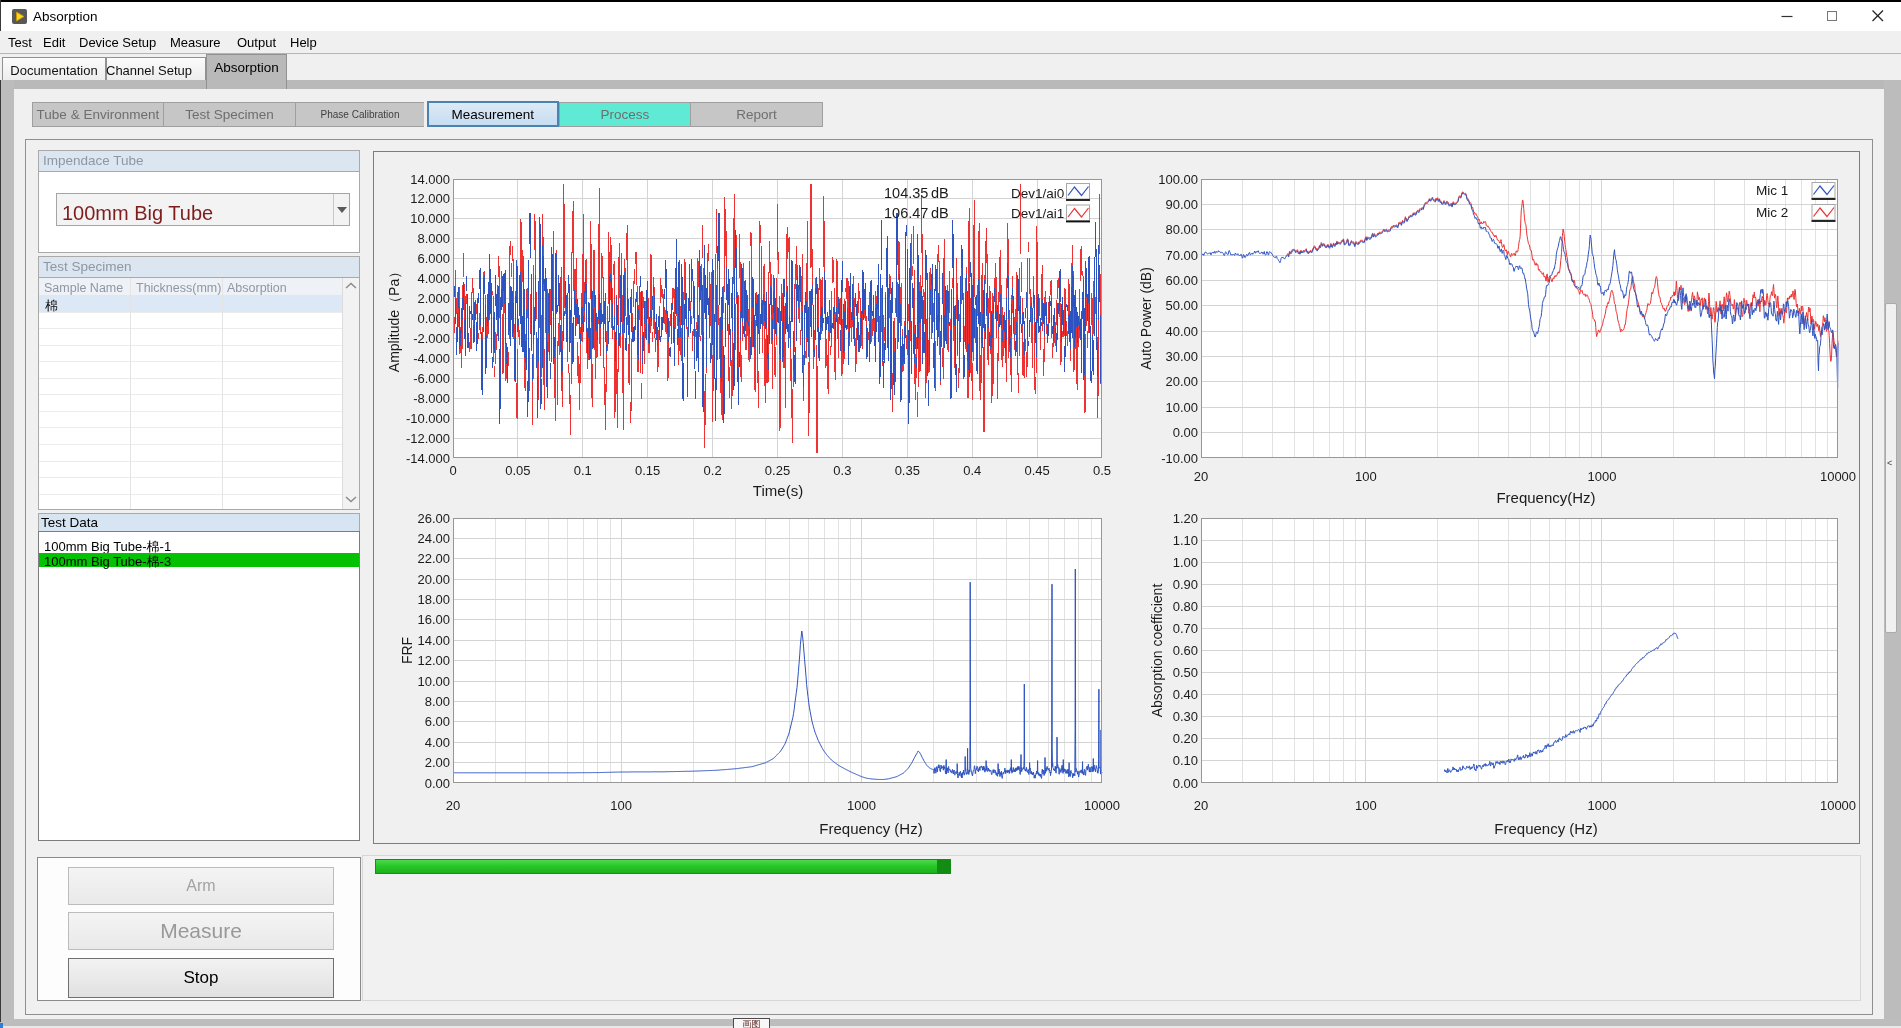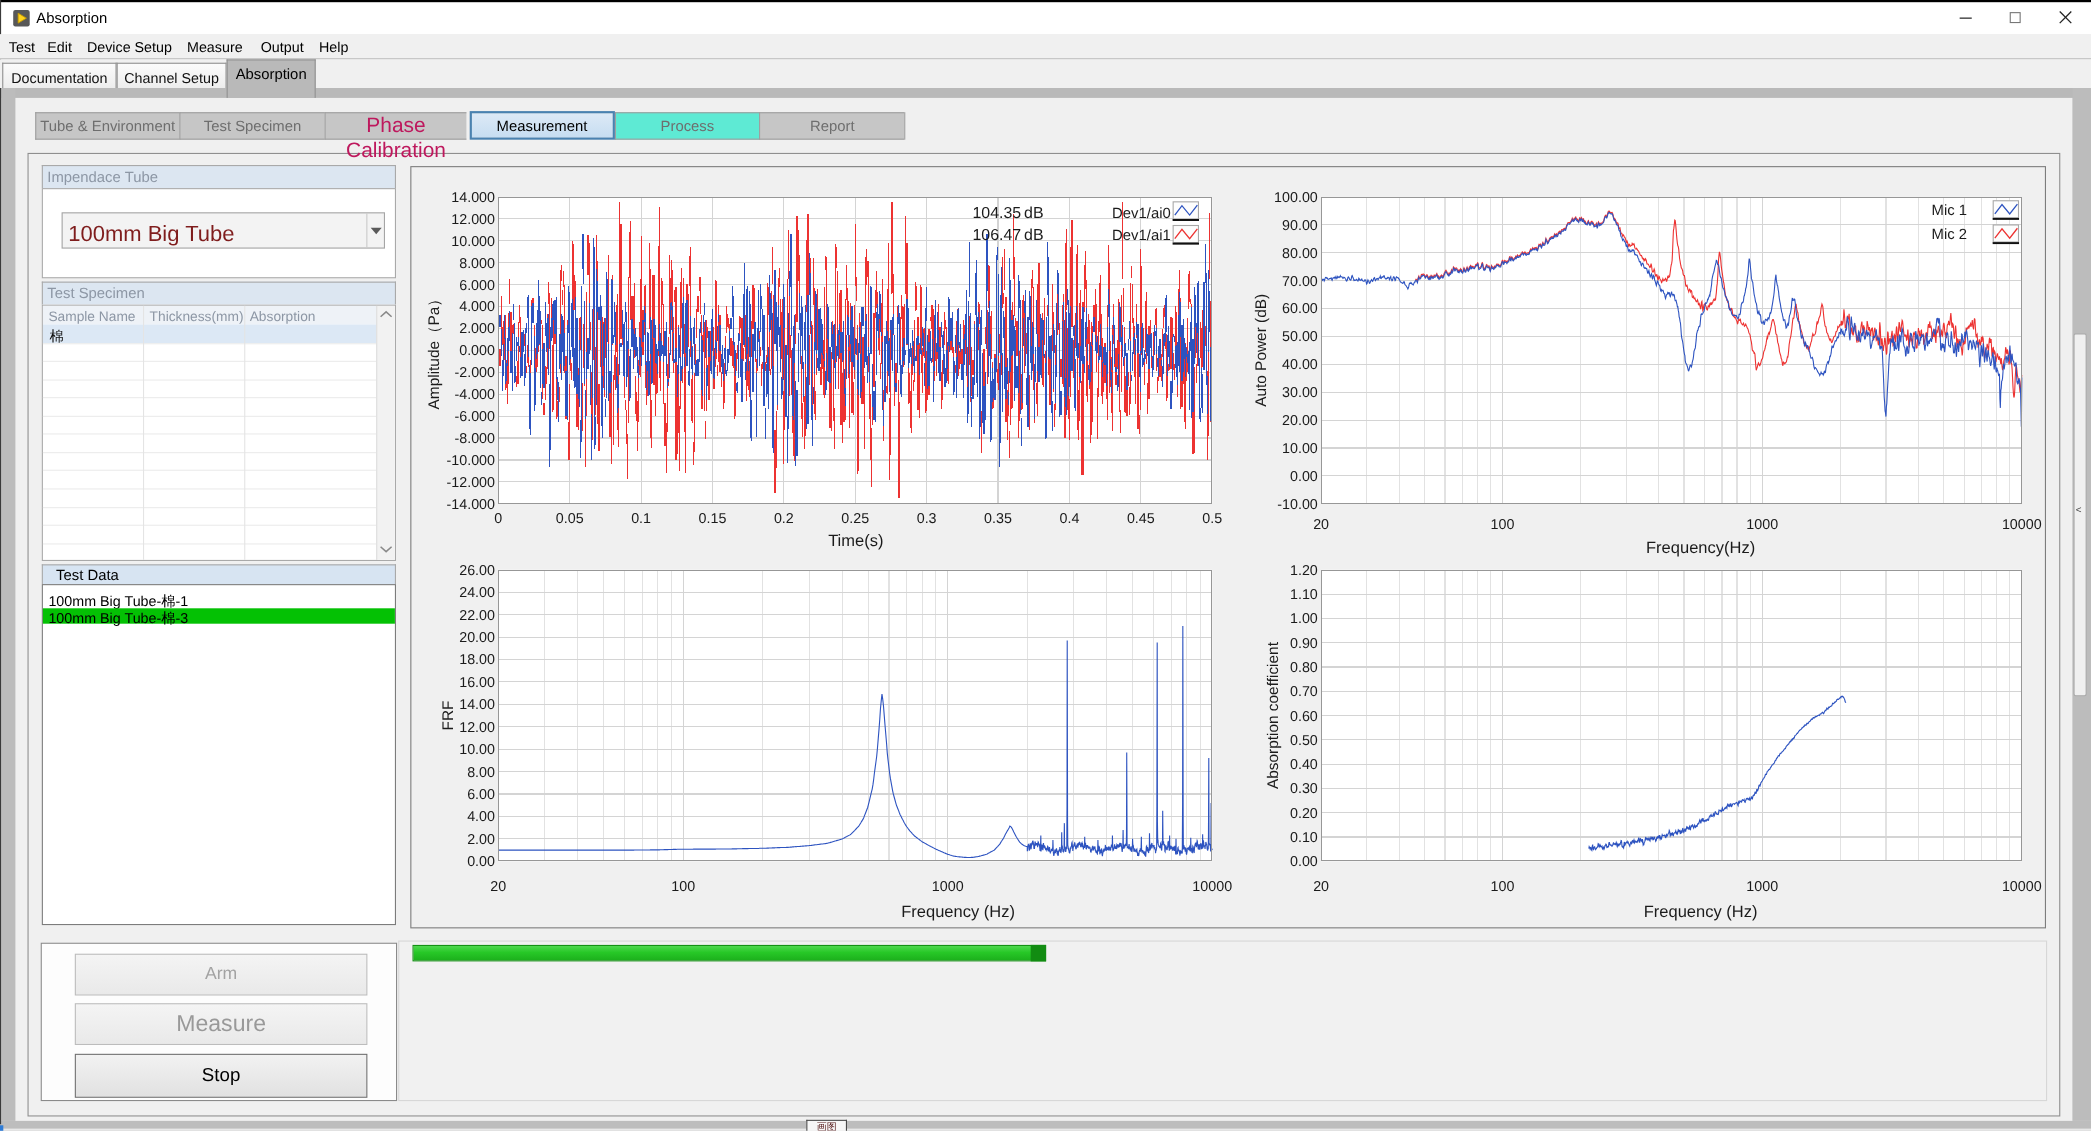--- a/index.html
+++ b/index.html
@@ -30,29 +30,29 @@
 <div class="a" style="left:43px;top:35px;font-size:13px">Edit</div>
 <div class="a" style="left:79px;top:35px;font-size:13px">Device Setup</div>
 <div class="a" style="left:170px;top:35px;font-size:13px">Measure</div>
 <div class="a" style="left:237px;top:35px;font-size:13px">Output</div>
 <div class="a" style="left:290px;top:35px;font-size:13px">Help</div>
 
 <div class="a" style="left:0;top:54px;width:1901px;height:26px;background:#f0f0f0"></div>
 <div class="a" style="left:2px;top:57px;width:104px;height:23px;background:linear-gradient(#fbfbfb,#ededed);border:1px solid #919191;border-bottom:none"></div>
 <div class="a" style="left:2px;top:63px;width:104px;text-align:center;font-size:13px;color:#111">Documentation</div>
 <div class="a" style="left:106px;top:57px;width:100px;height:23px;background:linear-gradient(#fbfbfb,#ededed);border:1px solid #919191;border-bottom:none"></div>
-<div class="a" style="left:106px;top:63px;width:100px;text-align:center;font-size:13px;color:#111">Channel Setup</div>
+<div class="a" style="left:106px;top:63px;width:100px;text-align:left;font-size:13px;color:#111">Channel Setup</div>
 <div class="a" style="left:206px;top:54px;width:81px;height:35px;background:#b9b9b9;border:1px solid #919191;border-bottom:none"></div>
 <div class="a" style="left:206px;top:60px;width:81px;text-align:center;font-size:13.5px;color:#000">Absorption</div>
 
 <div class="a" style="left:25px;top:139px;width:1848px;height:876px;border:1px solid #8f8f8f"></div>
 
 <div class="a" style="left:31.5px;top:102px;width:131.8px;height:25px;background:#c6c6c6;border:1px solid #9f9f9f;border-right:none;text-align:center;font-size:13.5px;color:#6e6e6e;line-height:23px">Tube &amp; Environment</div>
 <div class="a" style="left:163.2px;top:102px;width:131.8px;height:25px;background:#c6c6c6;border:1px solid #9f9f9f;border-right:none;text-align:center;font-size:13.5px;color:#6e6e6e;line-height:23px">Test Specimen</div>
-<div class="a" style="left:295.0px;top:102px;width:129px;height:25px;background:#c6c6c6;border:1px solid #9f9f9f;border-right:none;text-align:center;font-size:19px;color:#be185d;line-height:23px">Phase Calibration</div>
+<div class="a" style="left:295.0px;top:102px;width:129px;height:25px;background:#c6c6c6;border:1px solid #9f9f9f;border-right:none;text-align:center;font-size:10px;color:#404040;line-height:23px">Phase Calibration</div>
 <div class="a" style="left:426.8px;top:101px;width:131.8px;height:26px;background:linear-gradient(#dde9f6,#c6ddf1);border:2px solid #4a82b0;text-align:center;font-size:13.5px;color:#000;line-height:23px;z-index:3">Measurement</div>
 <div class="a" style="left:558.5px;top:102px;width:131.8px;height:25px;background:#5eead4;border:1px solid #9f9f9f;border-right:none;text-align:center;font-size:13.5px;color:#6e6e6e;line-height:23px">Process</div>
 <div class="a" style="left:690.2px;top:102px;width:131.8px;height:25px;background:#c6c6c6;border:1px solid #9f9f9f;border-right:none;text-align:center;font-size:13.5px;color:#6e6e6e;line-height:23px">Report</div>
 <div class="a" style="left:822.0px;top:102px;width:1px;height:25px;background:#9f9f9f"></div>
 
 <div class="a" style="left:38px;top:150px;width:322px;height:21px;background:#dce6f1;border:1px solid #a9a9a9;border-bottom:none;font-size:13.5px;color:#8d97a5;line-height:20px;padding-left:4px">Impendace Tube</div>
 <div class="a" style="left:38px;top:171px;width:322px;height:82px;background:#fff;border:1px solid #a9a9a9"></div>
 <div class="a" style="left:56px;top:193px;width:294px;height:33px;background:#f3f3f3;border:1px solid #a5a5a5"></div>
 <div class="a" style="left:62px;top:202px;font-size:20px;color:#7f1d1d">100mm Big Tube</div>
 <div class="a" style="left:333px;top:194px;width:16px;height:31px;border-left:1px solid #c9c9c9"></div>
@@ -81,21 +81,21 @@
 <div class="a" style="left:130px;top:278px;width:1px;height:231px;background:#e4e4e4"></div>
 <div class="a" style="left:222px;top:278px;width:1px;height:231px;background:#e4e4e4"></div>
 <div class="a" style="left:342px;top:278px;width:17px;height:231px;background:#f2f2f2;border-left:1px solid #dcdcdc"></div>
 <svg class="a" style="left:344px;top:281px" width="14" height="10">
     <polyline points="2,7 7,2.5 12,7" fill="none" stroke="#8a8a8a" stroke-width="1.4"></polyline>
   </svg>
 <svg class="a" style="left:344px;top:494px" width="14" height="10">
     <polyline points="2,3 7,7.5 12,3" fill="none" stroke="#8a8a8a" stroke-width="1.4"></polyline>
   </svg>
 
-<div class="a" style="left:38px;top:513px;width:322px;height:18px;background:#d7e4f2;border:1px solid #a9a9a9;border-bottom:none;font-size:13.5px;color:#000;line-height:17px;padding-left:12px">Test Data</div>
+<div class="a" style="left:38px;top:513px;width:322px;height:18px;background:#d7e4f2;border:1px solid #a9a9a9;border-bottom:none;font-size:13.5px;color:#000;line-height:17px;padding-left:2px">Test Data</div>
 <div class="a" style="left:38px;top:531px;width:322px;height:310px;background:#fff;border:1px solid #7c7c7c"></div>
 <div class="a" style="left:44px;top:538px;font-size:13px;color:#000">100mm Big Tube-棉-1</div>
 <div class="a" style="left:39px;top:553px;width:320px;height:14px;background:#04c104"></div>
 <div class="a" style="left:44px;top:553px;font-size:13px;color:#000">100mm Big Tube-棉-3</div>
 
 <div class="a" style="left:37px;top:857px;width:324px;height:144px;background:#fdfdfd;border:1px solid #8a8a8a"></div>
 <div class="a" style="left:68px;top:867px;width:266px;height:38px;background:linear-gradient(#f4f4f4,#e9e9e9);border:1px solid #bcbcbc;text-align:center;line-height:36px;font-size:16px;color:#a3a3a3">Arm</div>
 <div class="a" style="left:68px;top:912px;width:266px;height:38px;background:linear-gradient(#f4f4f4,#e9e9e9);border:1px solid #bcbcbc;text-align:center;line-height:36px;font-size:21px;color:#999">Measure</div>
 <div class="a" style="left:68px;top:958px;width:266px;height:40px;background:linear-gradient(#f2f2f2,#e1e1e1);border:1px solid #707070;text-align:center;line-height:38px;font-size:17px;color:#000">Stop</div>
 

